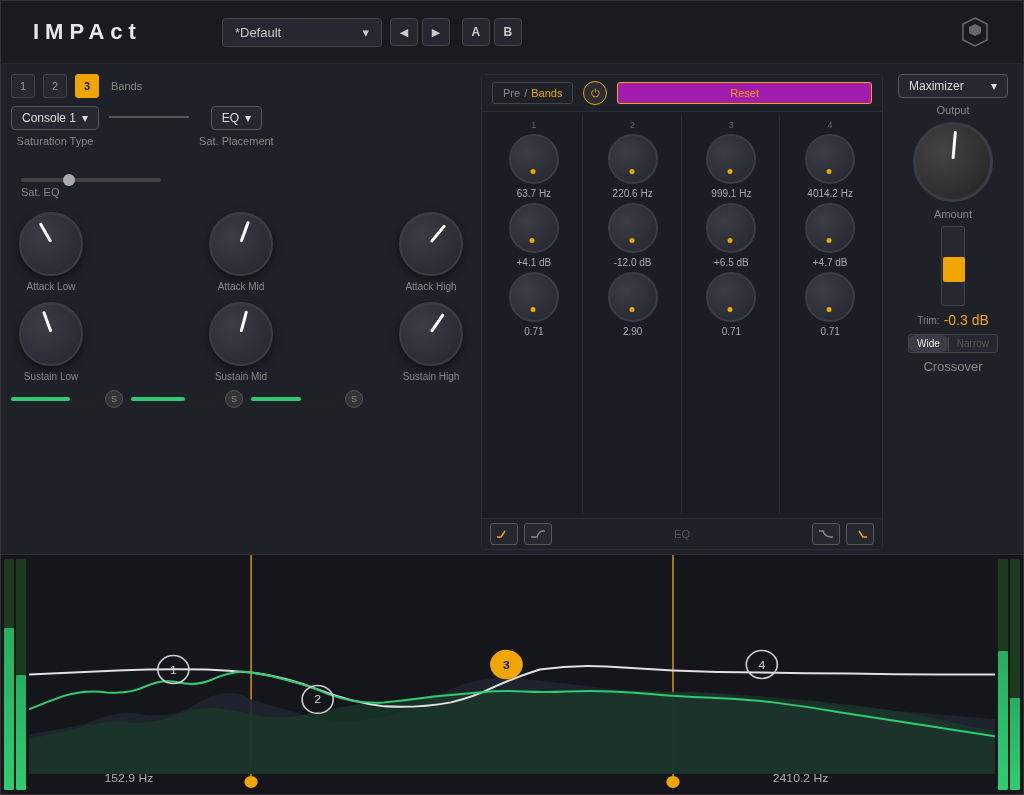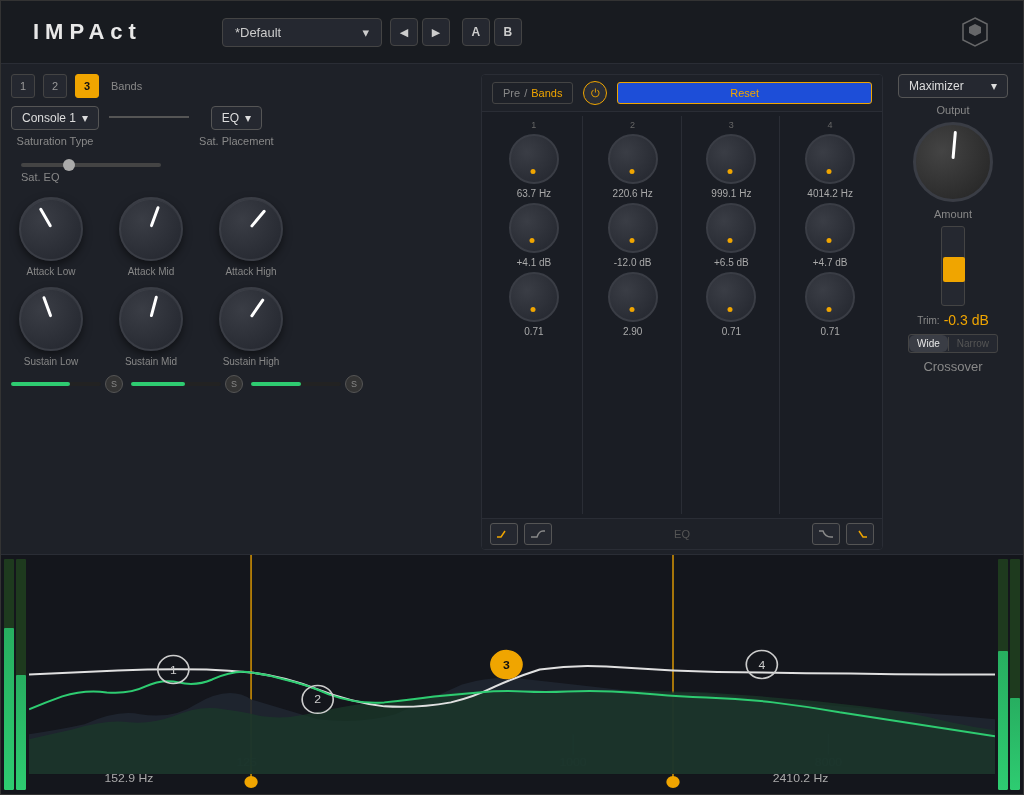--- a/index.html
+++ b/index.html
@@ -269,21 +269,21 @@
       background: #2a2d35;
       border: 1px solid #f0a500;
       color: #f0a500;
       cursor: pointer;
       display: flex;
       align-items: center;
       justify-content: center;
       font-size: 11px;
     }
     .reset-btn {
-      background: #1d4ed8;
+      background: #a21caf;
       border: 1px solid #f0a500;
       color: #f0a500;
       padding: 4px 14px;
       border-radius: 3px;
       font-size: 11px;
       cursor: pointer;
       flex: 1;
       text-align: center;
     }
     .eq-bands-container {
@@ -484,26 +484,27 @@
       flex: 1;
       position: relative;
       overflow: hidden;
     }
 
     
     .sat-controls-row {
       display: flex;
       align-items: flex-start;
       gap: 10px;
-      margin-bottom: 4px;
+      margin-bottom: 19px;
     }
     .knobs-grid {
       display: flex;
       gap: 4px;
       margin-top: 10px;
+      justify-content: space-between;
     }
     .bottom-sliders {
       display: flex;
       align-items: center;
       gap: 8px;
       margin-top: 8px;
     }
     .slider-with-s {
       display: flex;
       align-items: center;

